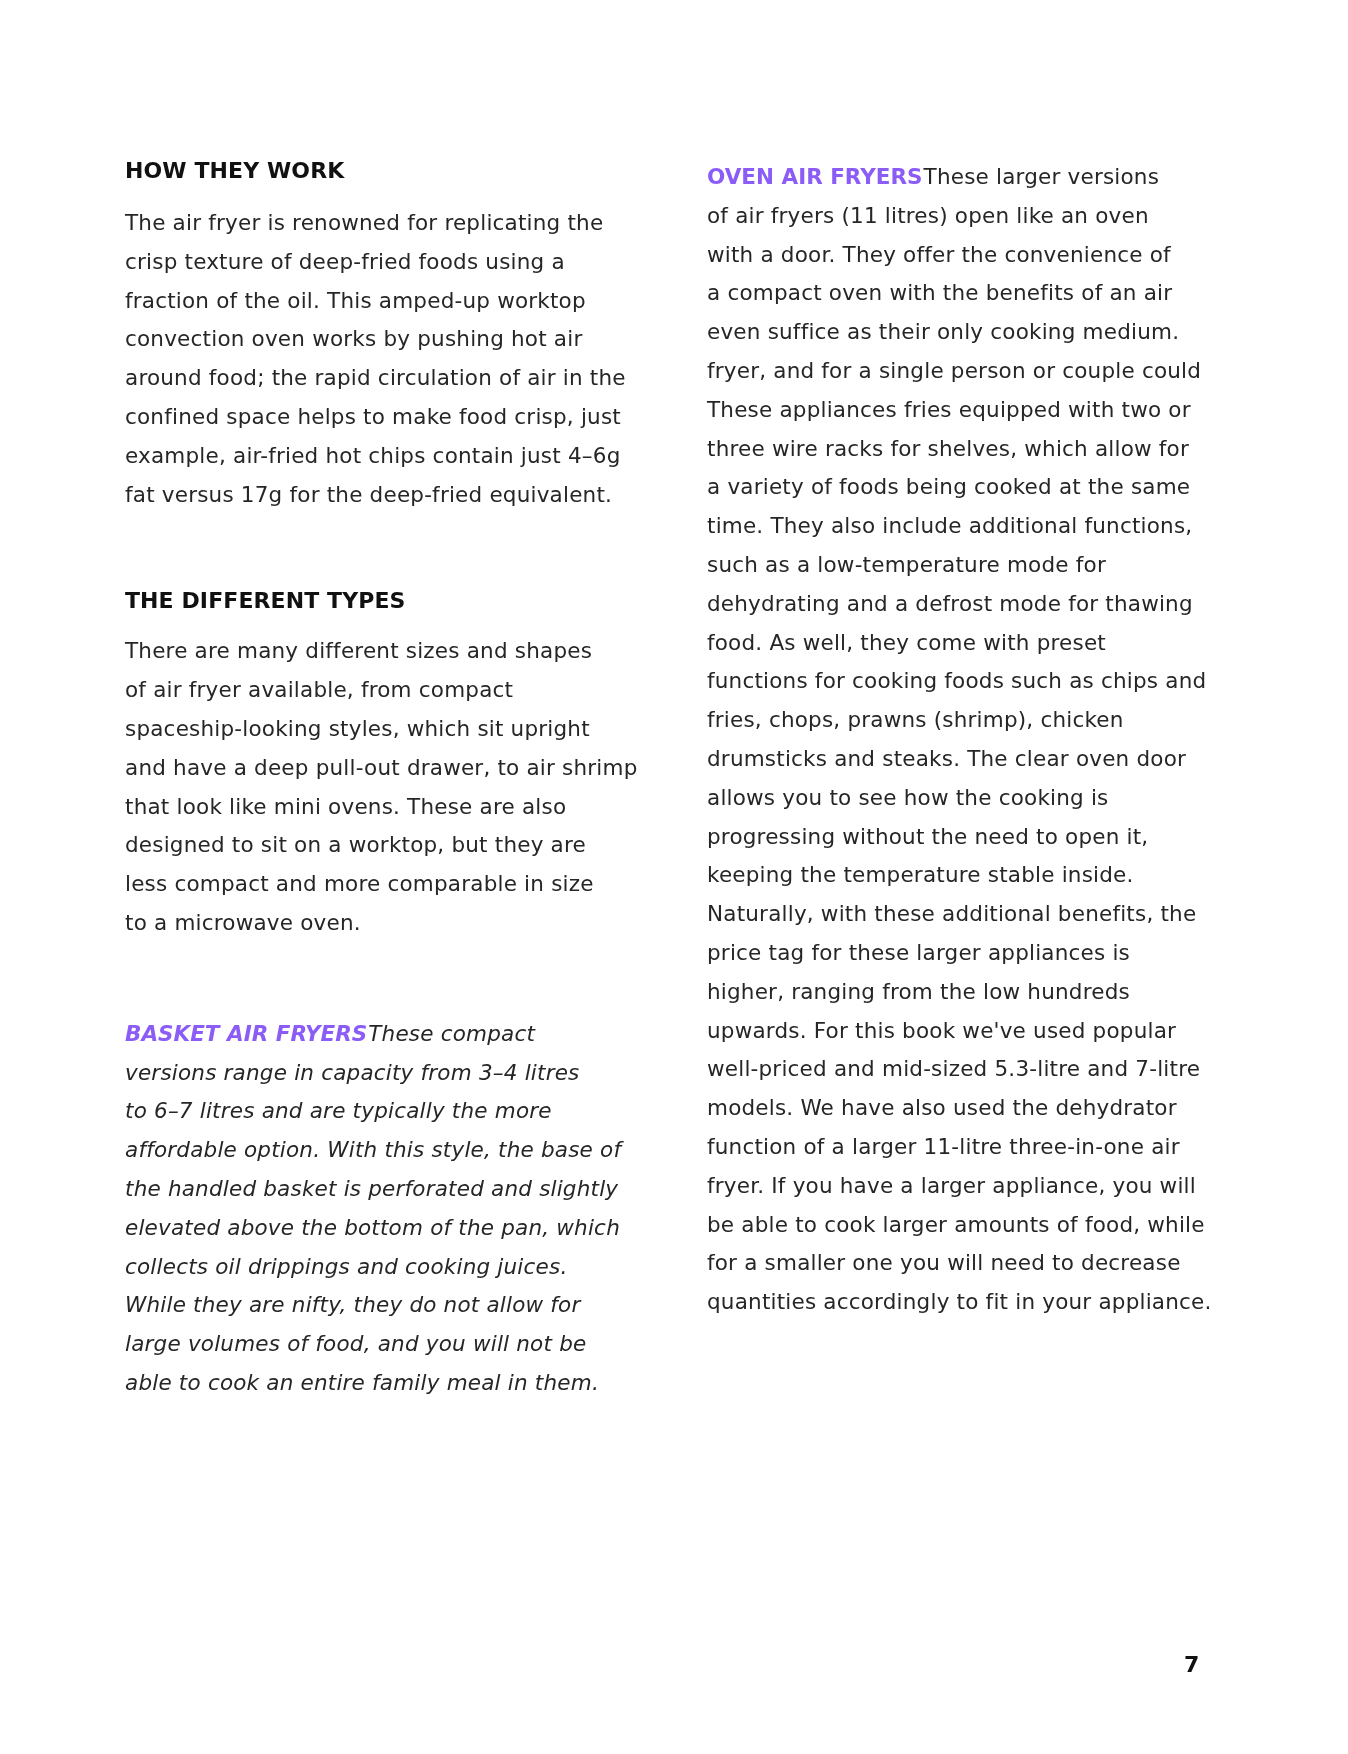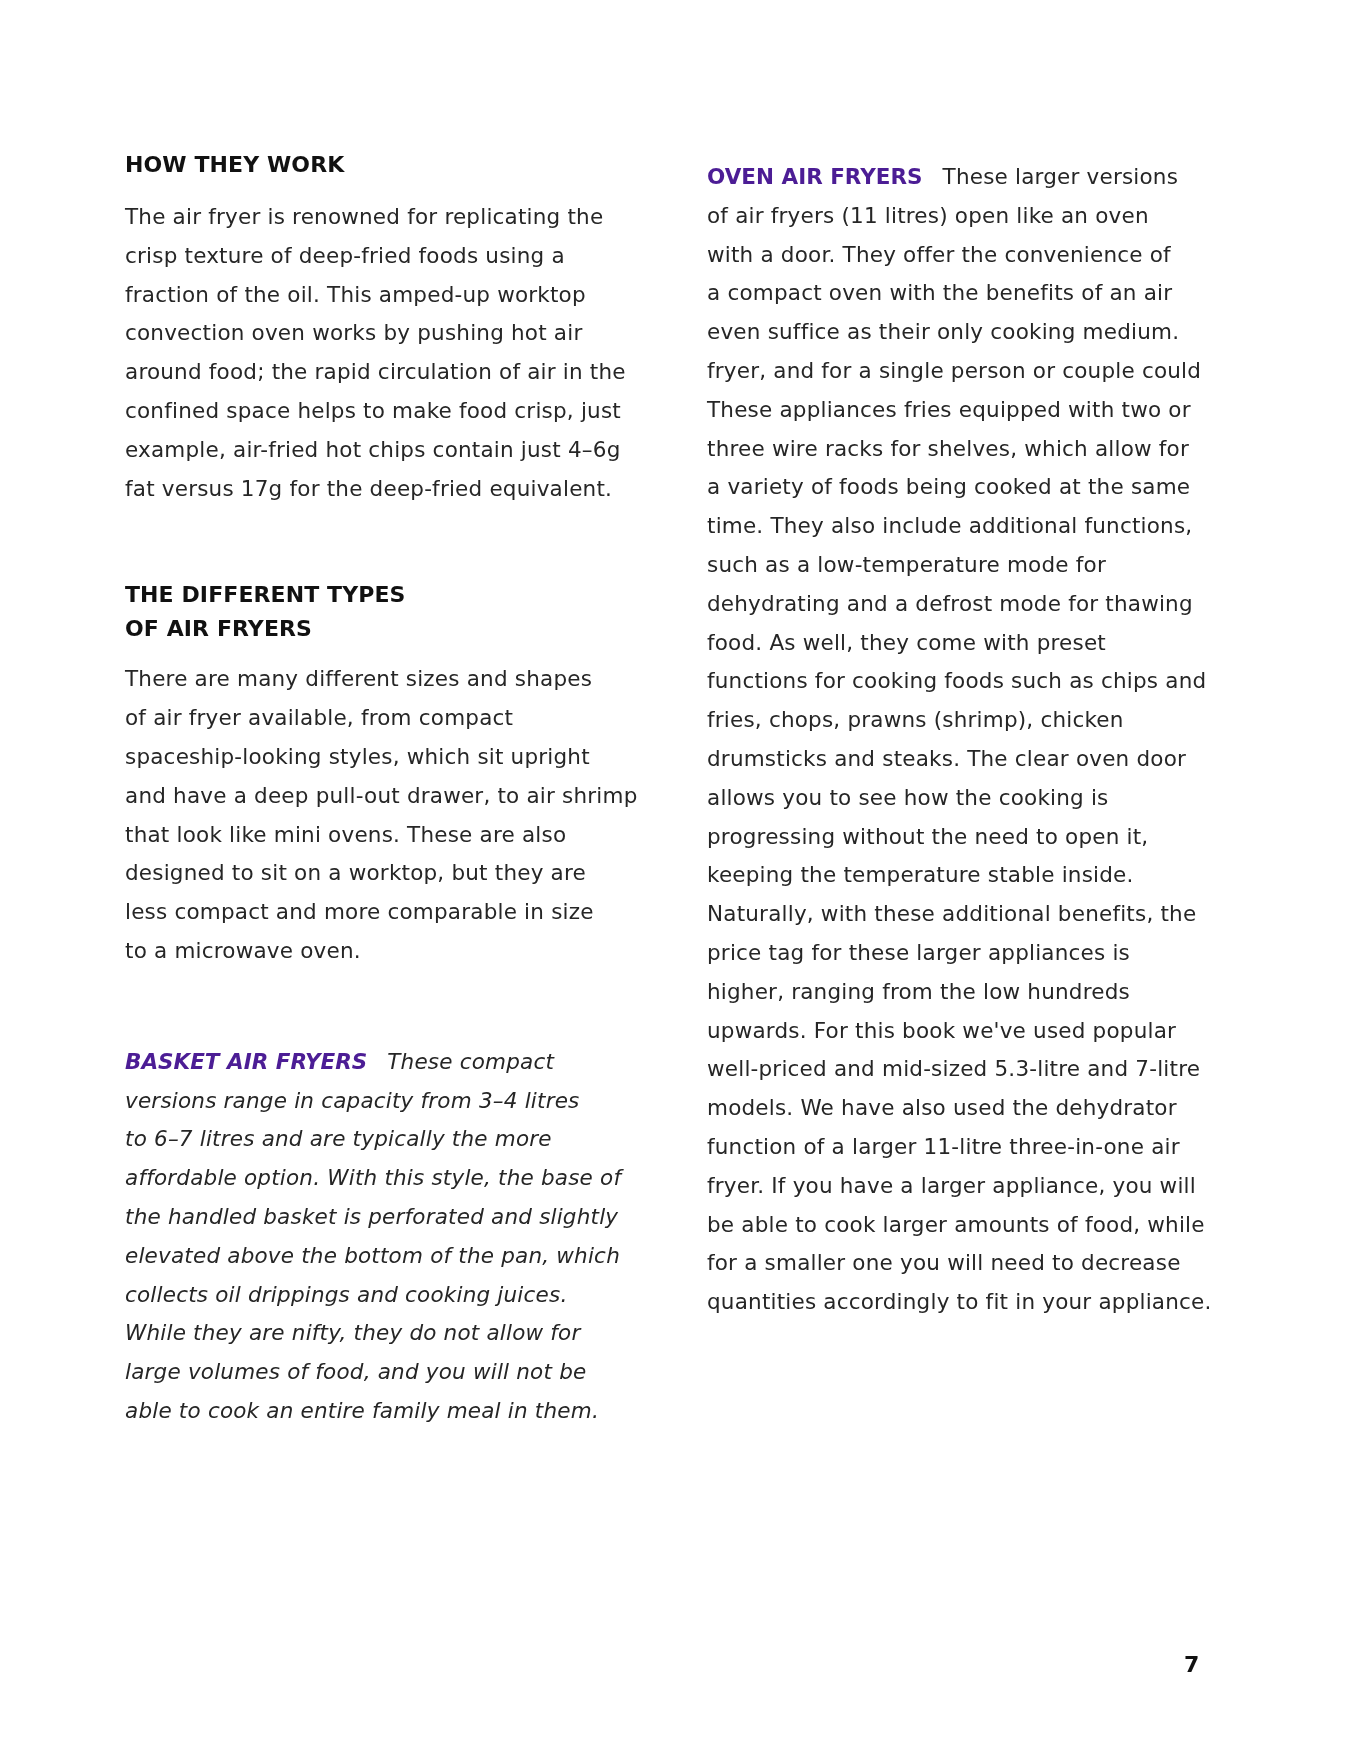--- a/index.html
+++ b/index.html
@@ -19,21 +19,21 @@
     position: absolute;
     left: 0; top: 0;
     width: 1348px;
     height: 1754px;
     background: #ffffff;
   }
   .col {
     position: absolute;
     width: 520px;
   }
-  .col-left { left: 125px; top: 148px; }
+  .col-left { left: 125px; top: 154px; }
   .col-right { left: 707px; top: 158px; }
   .heading {
     font-family: "DejaVu Sans", "Liberation Sans", sans-serif;
     font-weight: bold;
     font-size: 22px;
     line-height: 34px;
     letter-spacing: 0.1px;
     color: #111111;
     margin: 0;
   }
@@ -45,23 +45,23 @@
     color: #262626;
     margin: 0;
     letter-spacing: 0.2px;
   }
   .body-text .line {
     display: block;
     white-space: nowrap;
   }
   .lead {
     font-weight: bold;
-    color: #4c1d95;
+    color: #8b5cf6;
     letter-spacing: 0px;
-    margin-right: 20px;
+    margin-right: 1px;
   }
   .sec1-body { margin-top: 16px; }
   .sec2 { margin-top: 70px; }
   .sec2-body { margin-top: 14px; }
   .sec3 { margin-top: 72px; font-style: italic; }
   .page-number {
     position: absolute;
     left: 1184px;
     top: 1652px;
     font-family: "DejaVu Sans", "Liberation Sans", sans-serif;
@@ -87,21 +87,20 @@
         <span class="line">around food; the rapid circulation of air in the</span>
         <span class="line">confined space helps to make food crisp, just</span>
         <span class="line">example, air-fried hot chips contain just 4–6g</span>
         <span class="line">fat versus 17g for the deep-fried equivalent.</span>
       </p>
     </section>
 
     <section class="sec2">
       <h2 class="heading">
         <span style="display:block">THE DIFFERENT TYPES</span>
-        <span style="display:block">OF AIR FRYERS</span>
       </h2>
       <p class="body-text sec2-body">
         <span class="line">There are many different sizes and shapes</span>
         <span class="line">of air fryer available, from compact</span>
         <span class="line">spaceship-looking styles, which sit upright</span>
         <span class="line">and have a deep pull-out drawer, to air shrimp</span>
         <span class="line">that look like mini ovens. These are also</span>
         <span class="line">designed to sit on a worktop, but they are</span>
         <span class="line">less compact and more comparable in size</span>
         <span class="line">to a microwave oven.</span>

